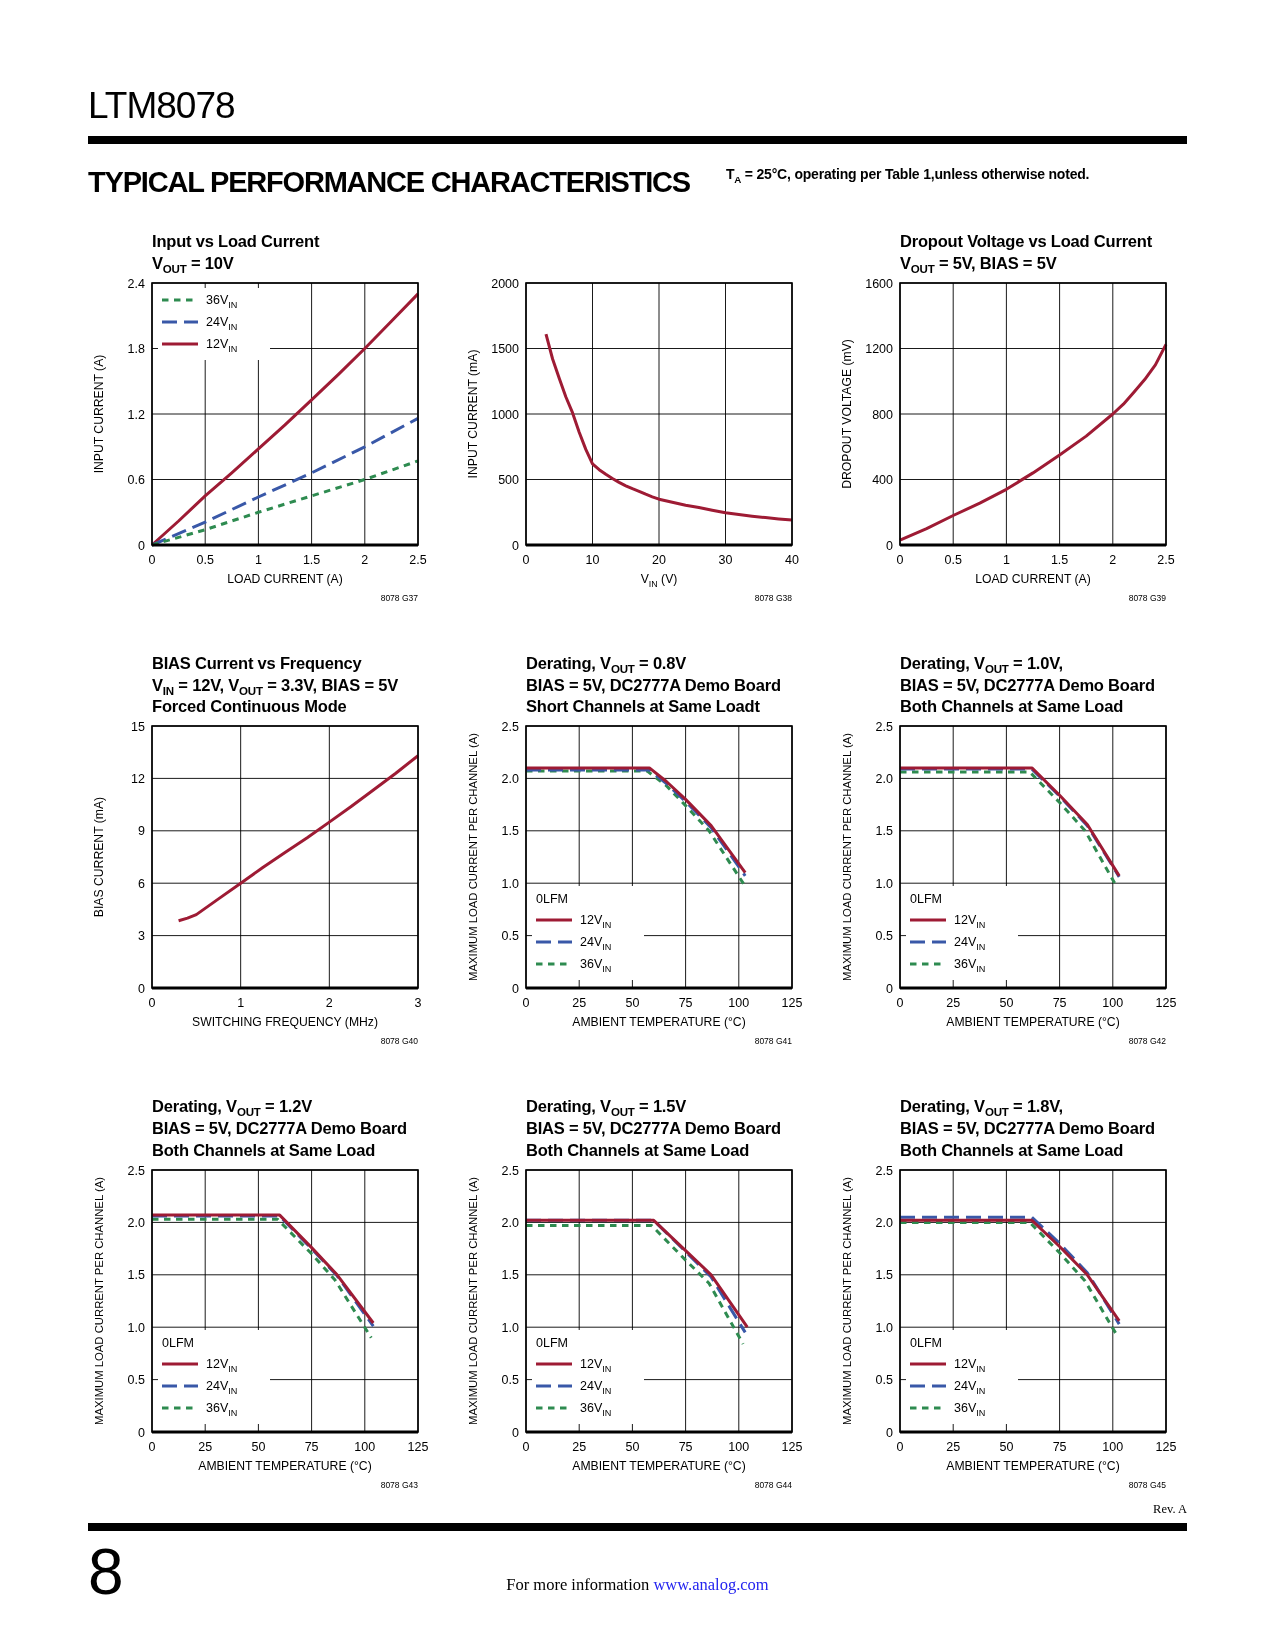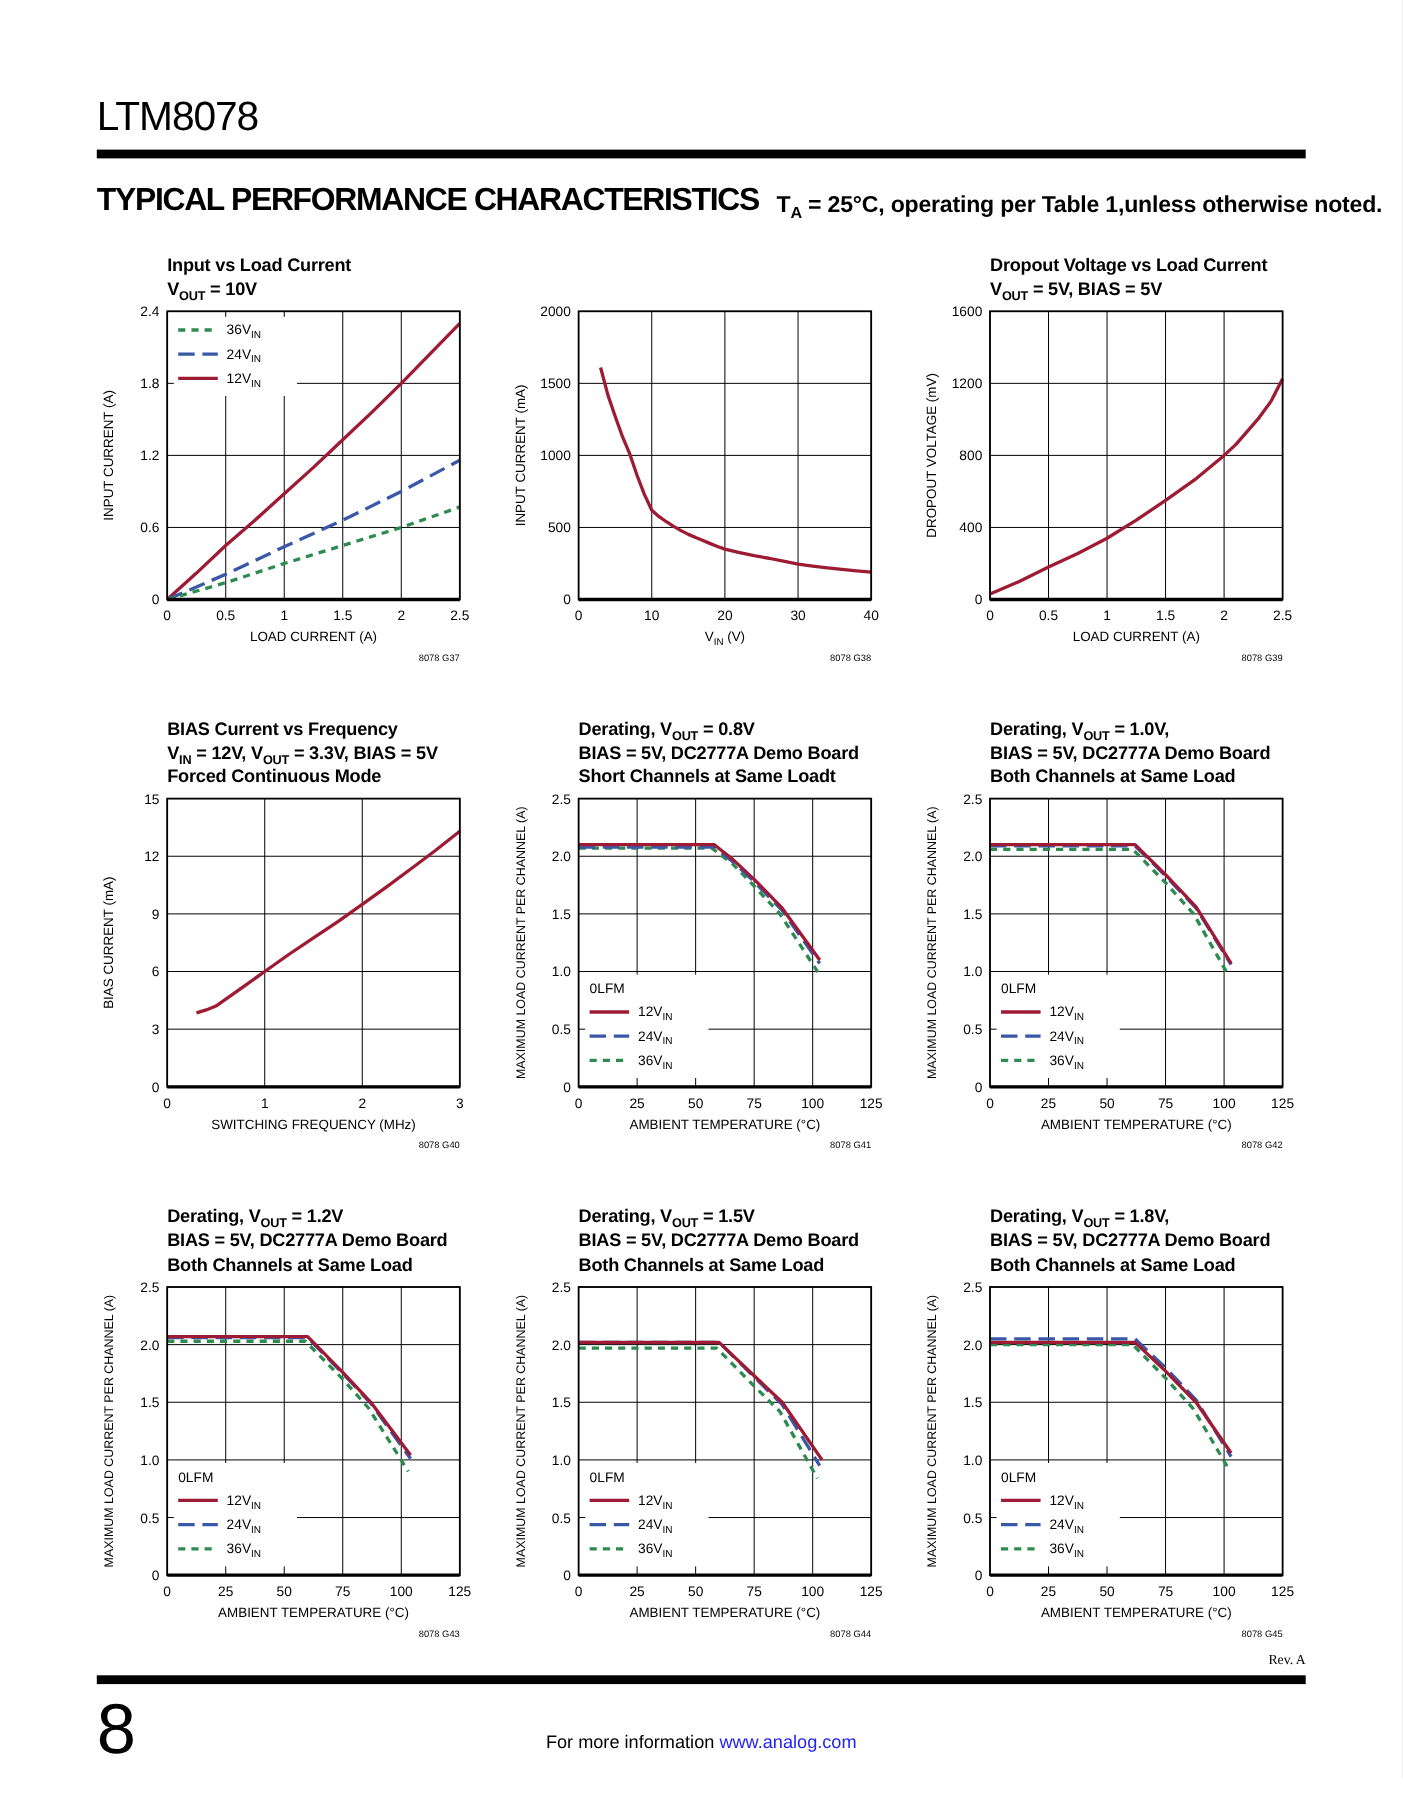--- a/index.html
+++ b/index.html
@@ -1,35 +1,35 @@
 <!DOCTYPE html>
 <html><head>
 <meta charset="utf-8">
 <style>
   html,body{margin:0;padding:0;background:#e8e8e8;}
   .page{width:1275px;height:1650px;background:#fff;box-sizing:border-box;
         padding:0 88px 26px 88px;display:flex;flex-direction:column;
         font-family:"Liberation Sans",sans-serif;color:#000;position:relative;overflow:hidden;}
   .part{margin-top:86px;font-size:37px;font-weight:400;letter-spacing:-1px;line-height:1.1;}
   .rule{height:8px;background:#000;margin-top:9px;}
-  .sect{margin-top:22px;display:flex;align-items:flex-end;gap:16px;}
+  .sect{margin-top:22px;display:flex;align-items:flex-start;}
   .sect-title{font-size:29px;font-weight:700;letter-spacing:-1.2px;white-space:nowrap;}
-  .sect-note{font-size:21px;font-weight:700;letter-spacing:-0.2px;white-space:nowrap;}
+  .sect-note{font-size:14px;font-weight:700;letter-spacing:-0.2px;white-space:nowrap;margin-left:36px;}
   .grid{display:grid;grid-template-columns:repeat(3,352px);column-gap:22px;row-gap:38px;
         margin-top:32px;align-items:end;}
   .chart-title{margin-left:64px;font-size:16.5px;font-weight:700;line-height:1.33;letter-spacing:-0.2px;}
   .chart svg{display:block;}
   svg text{font-family:"Liberation Sans",sans-serif;fill:#000;}
   sub{font-size:70%;line-height:0;}
   footer{margin-top:auto;}
   .rev{text-align:right;font-size:12.5px;margin-bottom:6px;font-family:Liberation Serif, serif;}
   .foot-rule{height:8px;background:#000;}
   .foot-row{position:relative;padding-top:8px;min-height:96px;}
   .pageno{font-size:64px;font-weight:400;line-height:1.05;}
-  .info{position:absolute;left:0;right:0;top:44px;text-align:center;font-size:16.5px;}
+  .info{position:absolute;left:0;right:0;top:44px;text-align:center;font-size:16.5px;font-family:Liberation Serif, serif;}
   .info a{text-decoration:none;cursor:pointer;}
 </style>
 </head>
 <body>
 
 <div class="page">
   <header>
     <div class="part">LTM8078</div>
     <div class="rule"></div>
     <div class="sect">

